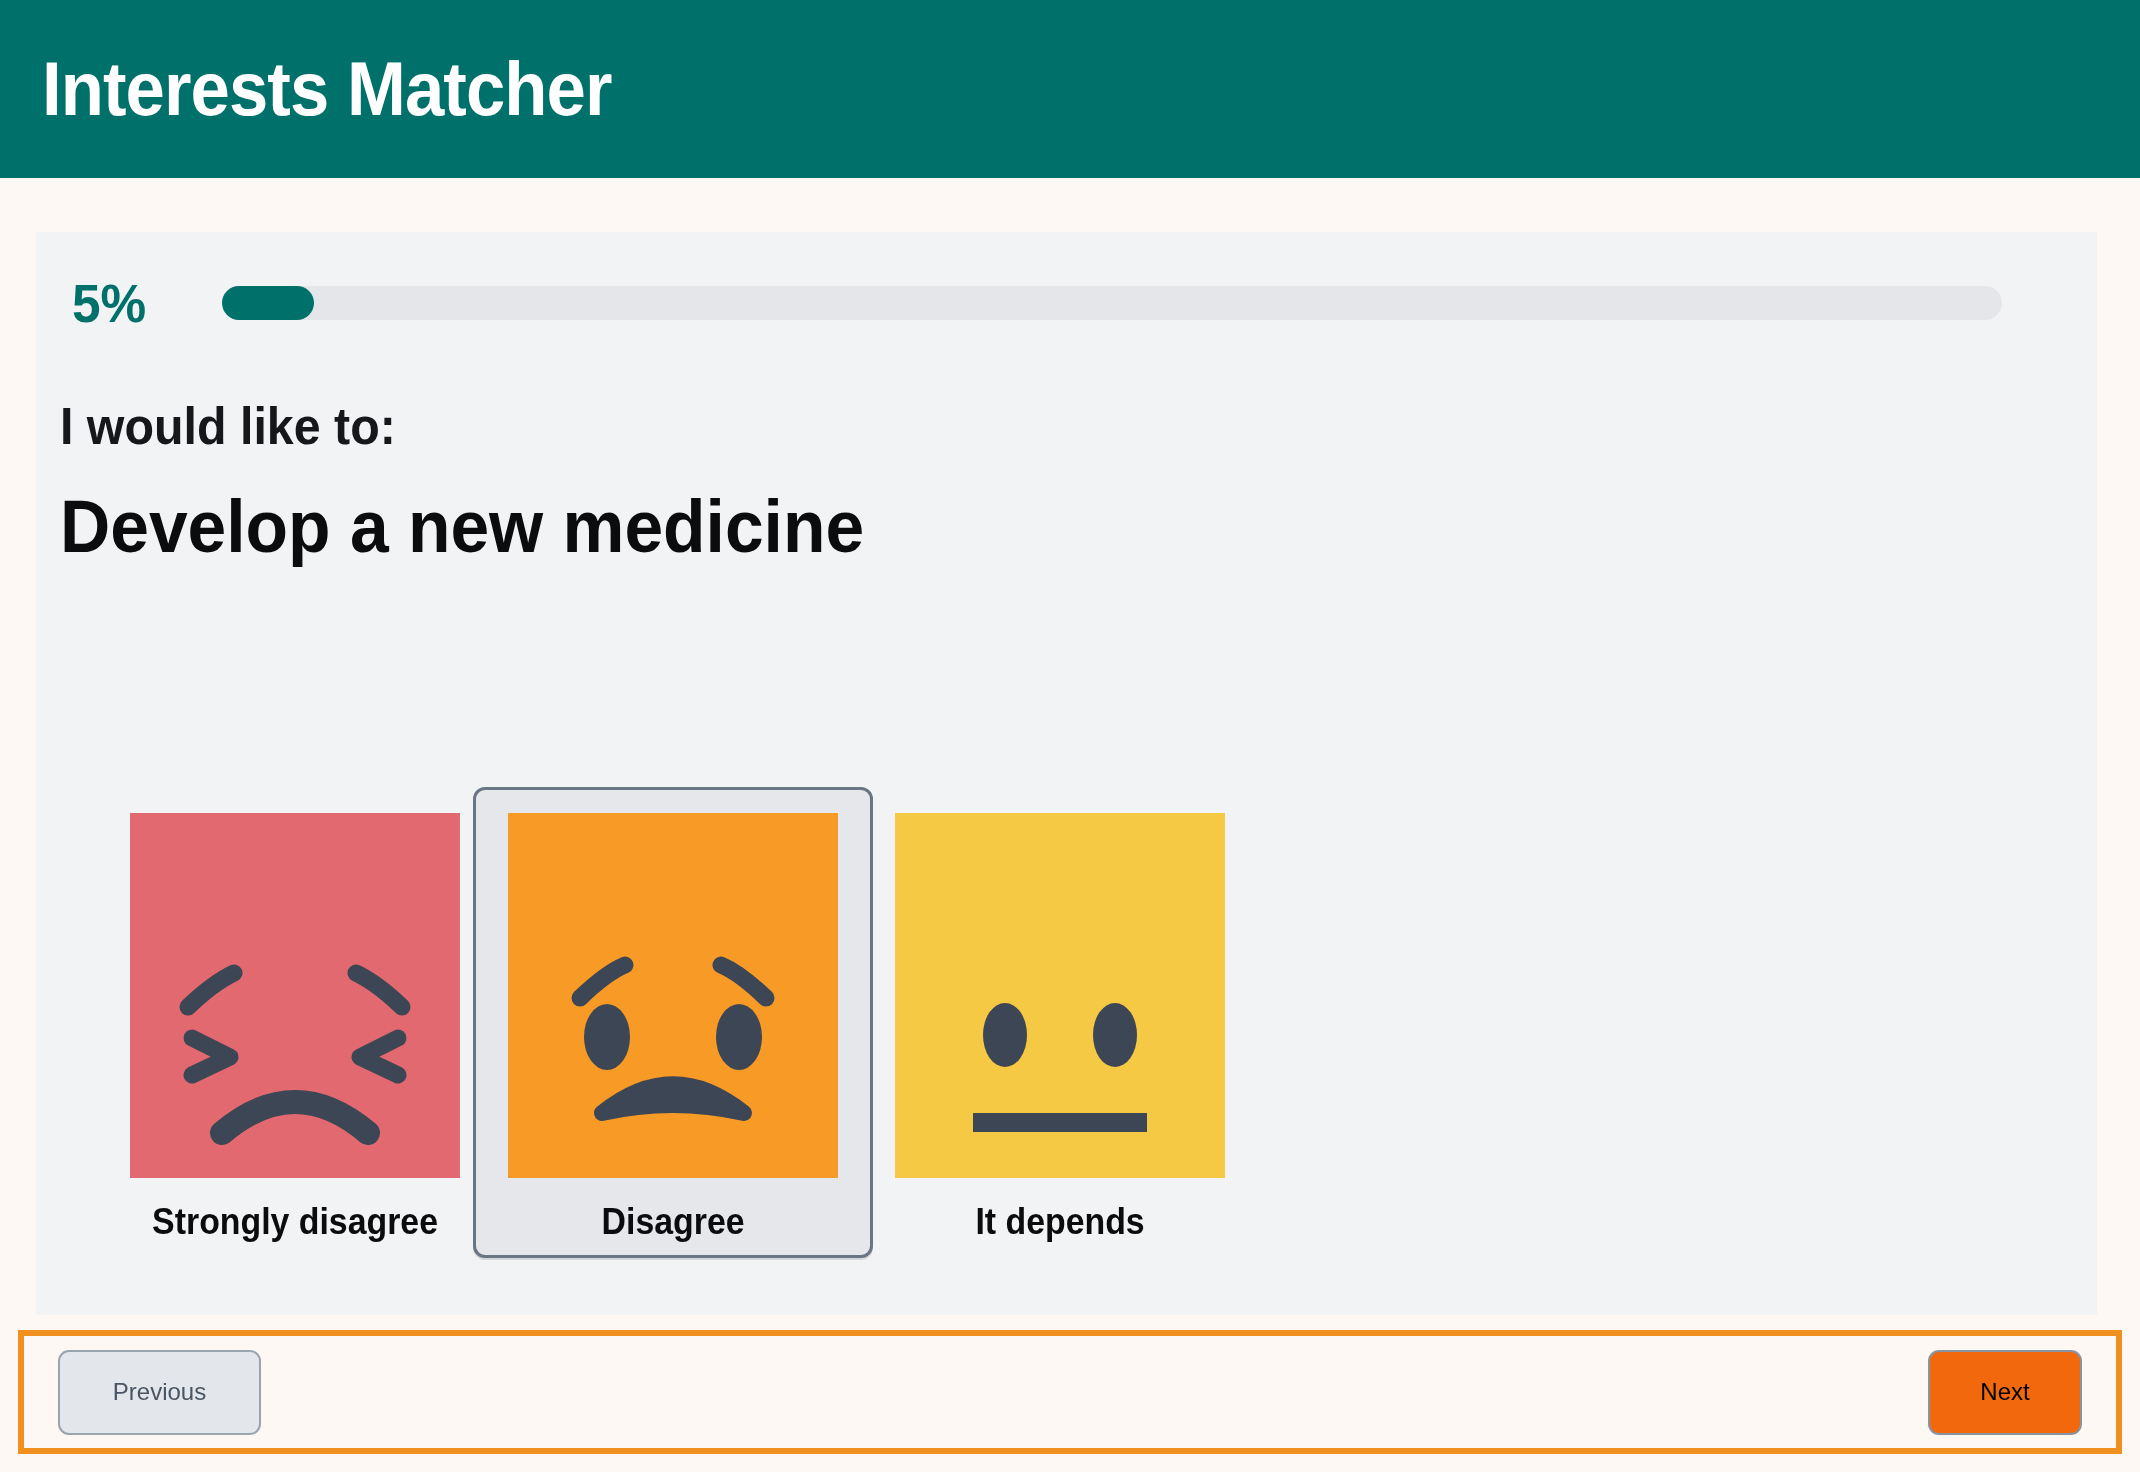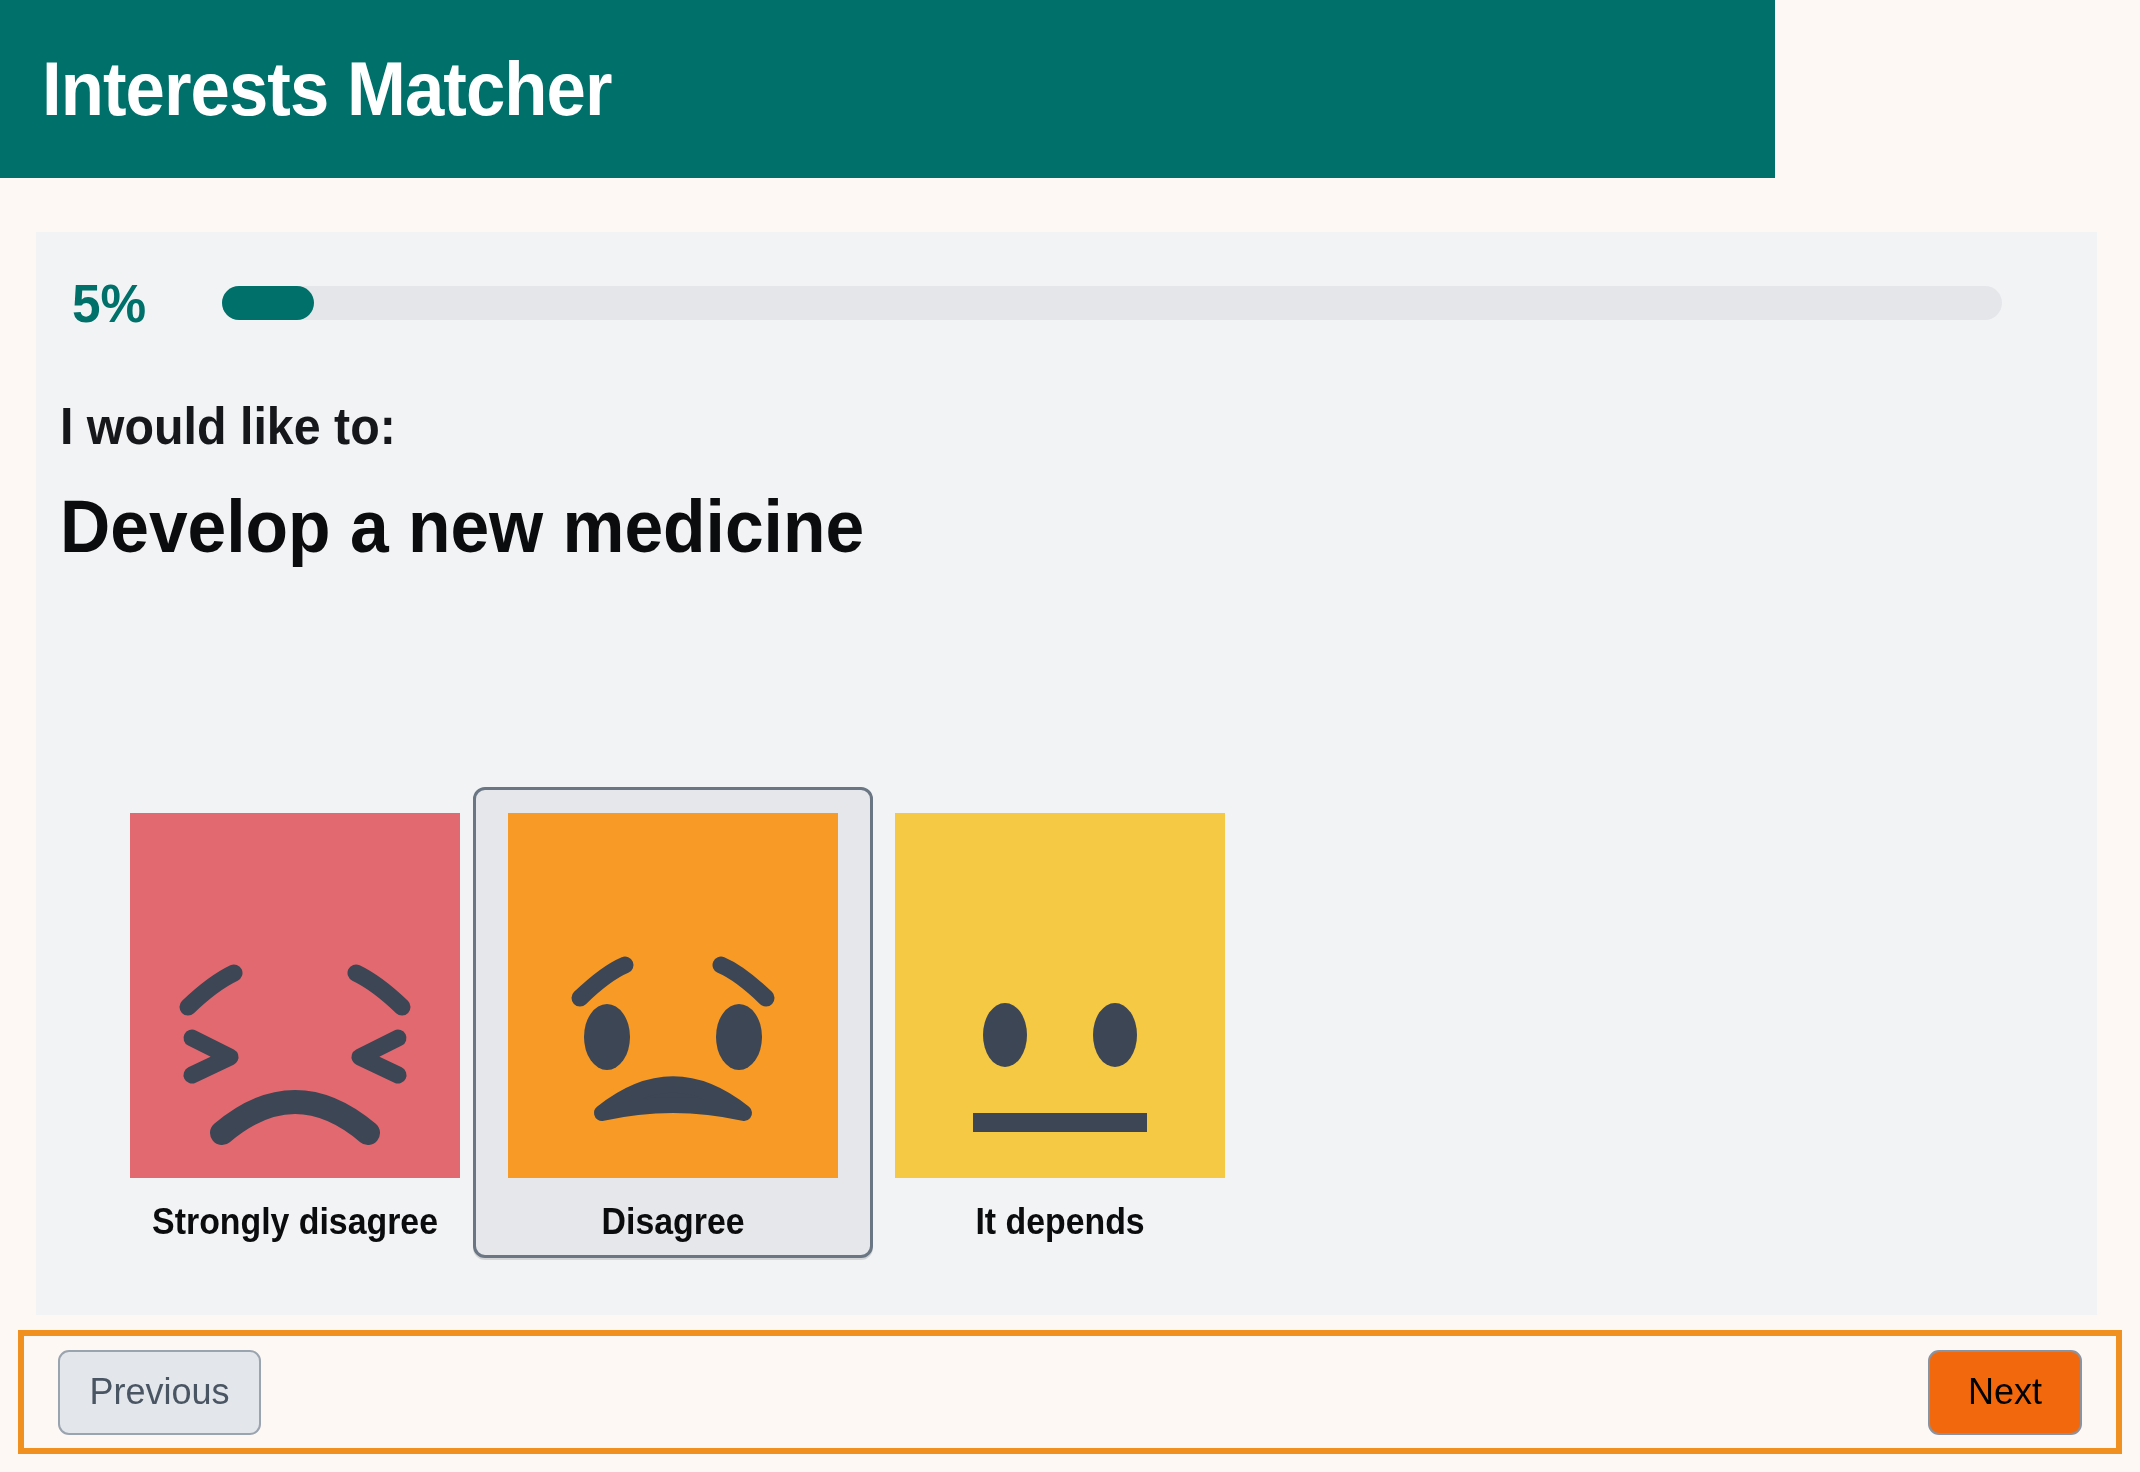--- a/index.html
+++ b/index.html
@@ -5,21 +5,21 @@
   html,body{margin:0;padding:0;}
   body{
     width:2140px;height:1472px;
     background:#FDF8F4;
     font-family:"Liberation Sans", sans-serif;
     overflow:hidden;
     position:relative;
   }
   
   .app-header{
-    position:absolute;left:0;top:0;width:1775px;height:178px;
+    position:absolute;left:0;top:0;width:2140px;height:178px;
     background:#00706B;
     display:flex;align-items:center;
   }
   .app-title{
     color:#FFFFFF;
     font-size:76px;
     font-weight:bold;
     letter-spacing:-1px;
     margin-left:42px;
     line-height:1;
@@ -111,21 +111,21 @@
     width:2104px;height:124px;
     box-sizing:border-box;
     border:6px solid #F0901E;
     background:#FDF8F4;
     display:flex;align-items:center;justify-content:space-between;
     padding:0 34px;
   }
   .btn{
     box-sizing:border-box;
     font-family:"Liberation Sans", sans-serif;
-    font-size:36px;
+    font-size:24px;
     border-radius:11px;
     cursor:pointer;
     line-height:1;
     display:flex;align-items:center;justify-content:center;
   }
   .btn-previous{
     background:#E3E6EA;
     border:2px solid #9AA4AF;
     color:#4A5563;
     width:203px;height:85px;

